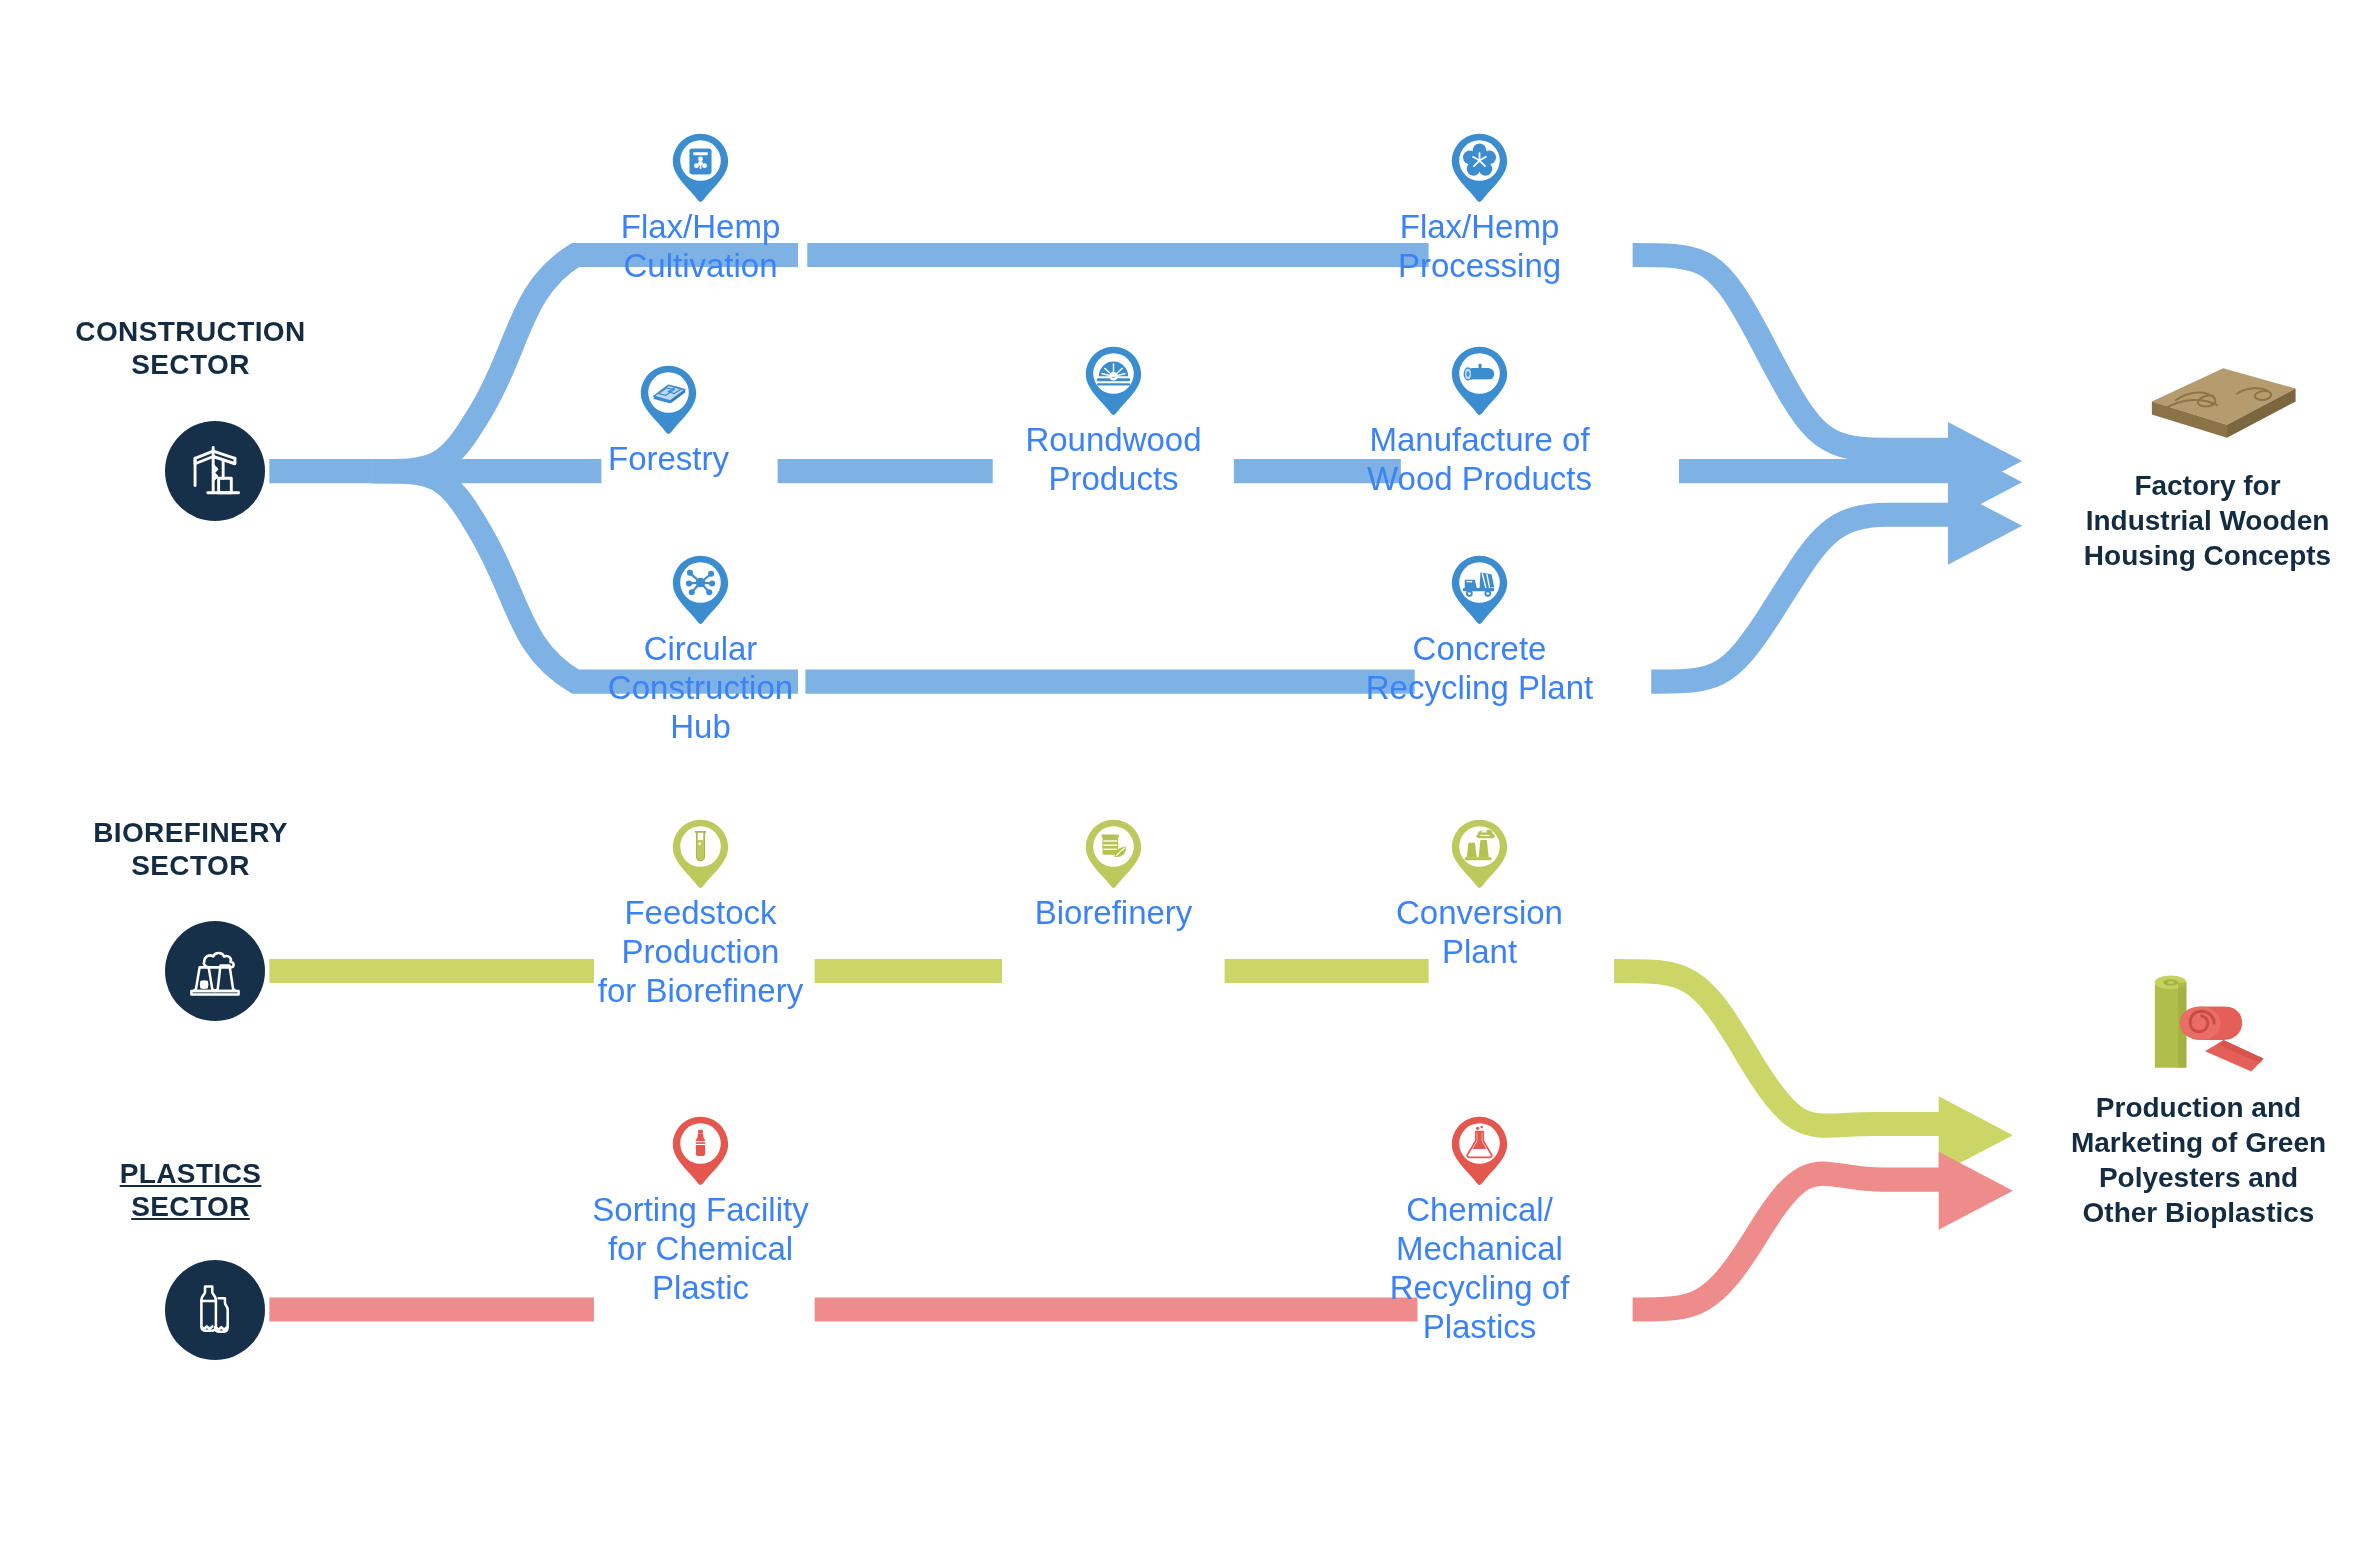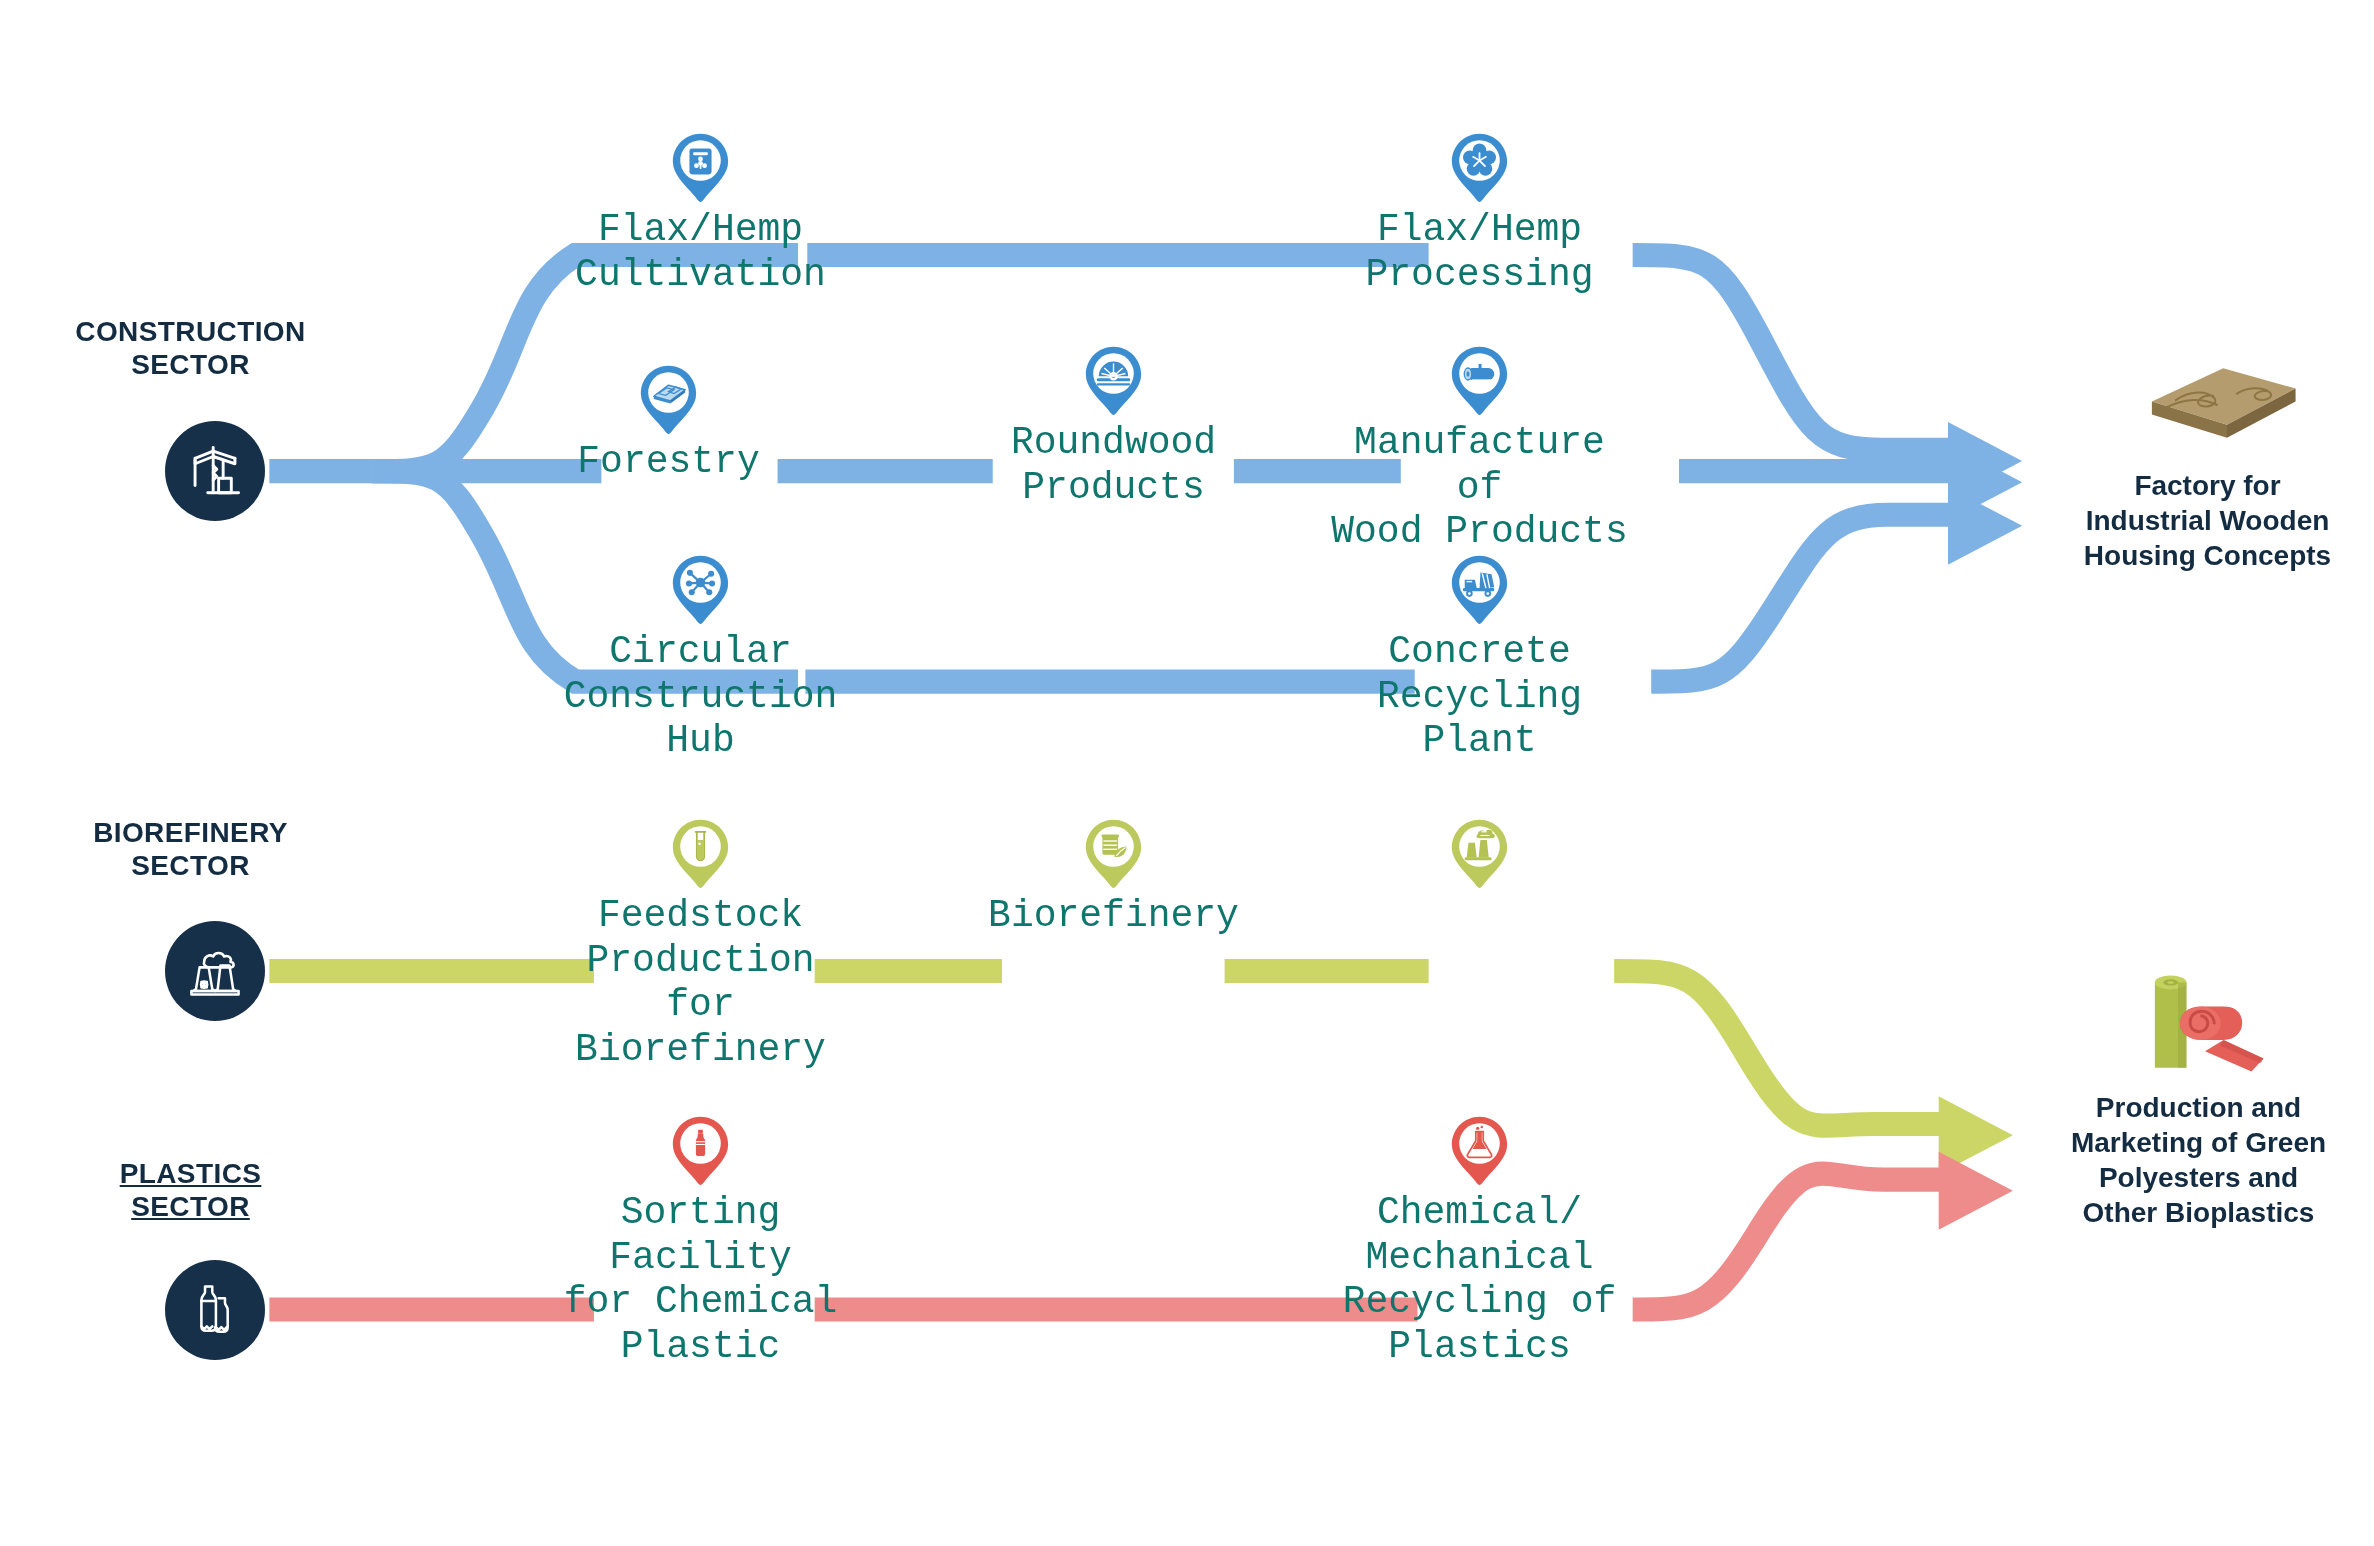--- a/index.html
+++ b/index.html
@@ -58,25 +58,25 @@
     width: 297px;
     text-align: center;
   }
   .node .pin {
     display: block;
     margin: 0 auto 3.7px auto;
     width: 59px;
     height: 74px;
   }
   .node .node-label {
-    font-size: 38px;
+    font-size: 33px;
     line-height: 1.18;
-    color: #0f766e;
+    color: #3b82f6;
     white-space: pre-line;
-    font-family: Liberation Mono, monospace;
+    font-family: Liberation Sans, sans-serif;
   }
 
   
   .dest {
     position: absolute;
     width: 371px;
     text-align: center;
   }
   .dest .dest-art {
     display: block;
@@ -392,20 +392,22 @@
         <path d="M18 45 L20 29 L27 29 L29 45 Z"></path>
         <path d="M31 45 L33 26 L40 26 L42 45 Z"></path>
         <rect x="16" y="44.5" width="29" height="3.4" rx="1.2"></rect>
         <path d="M30 20 C30 16 35 14 38 17 C41 13 47 15 46 19 C49 19 50 23 46 24 L32 24 C28 24 28 21 30 20 Z"></path>
       </g>
       <g stroke="#ffffff" stroke-width="1.2">
         <path d="M34 17 L40 17"></path>
         <path d="M33 21 L43 21"></path>
       </g>
     </svg>
+    <div class="node-label">Conversion
+Plant</div>
   </div>
 
   <div class="sector-label" style="left:56px; top:1157px; width:269px;text-decoration:underline;">PLASTICS
 SECTOR</div>
 
   <div class="sector-hub" style="left:165px; top:1260px;">
     <svg width="58" height="58" viewBox="0 0 64 64">
       <g fill="none" stroke="#ffffff" stroke-width="2.8" stroke-linejoin="round" stroke-linecap="round">
         <path d="M21 6 L29 6 L29 12 C29 15 33 16 33 21 L33 50 C33 53 31 55 28 55 L22 55 C19 55 17 53 17 50 L17 21 C17 16 21 15 21 12 Z"></path>
         <path d="M17 50 l3 3 l3 -3 l3 3 l3 -3"></path>

